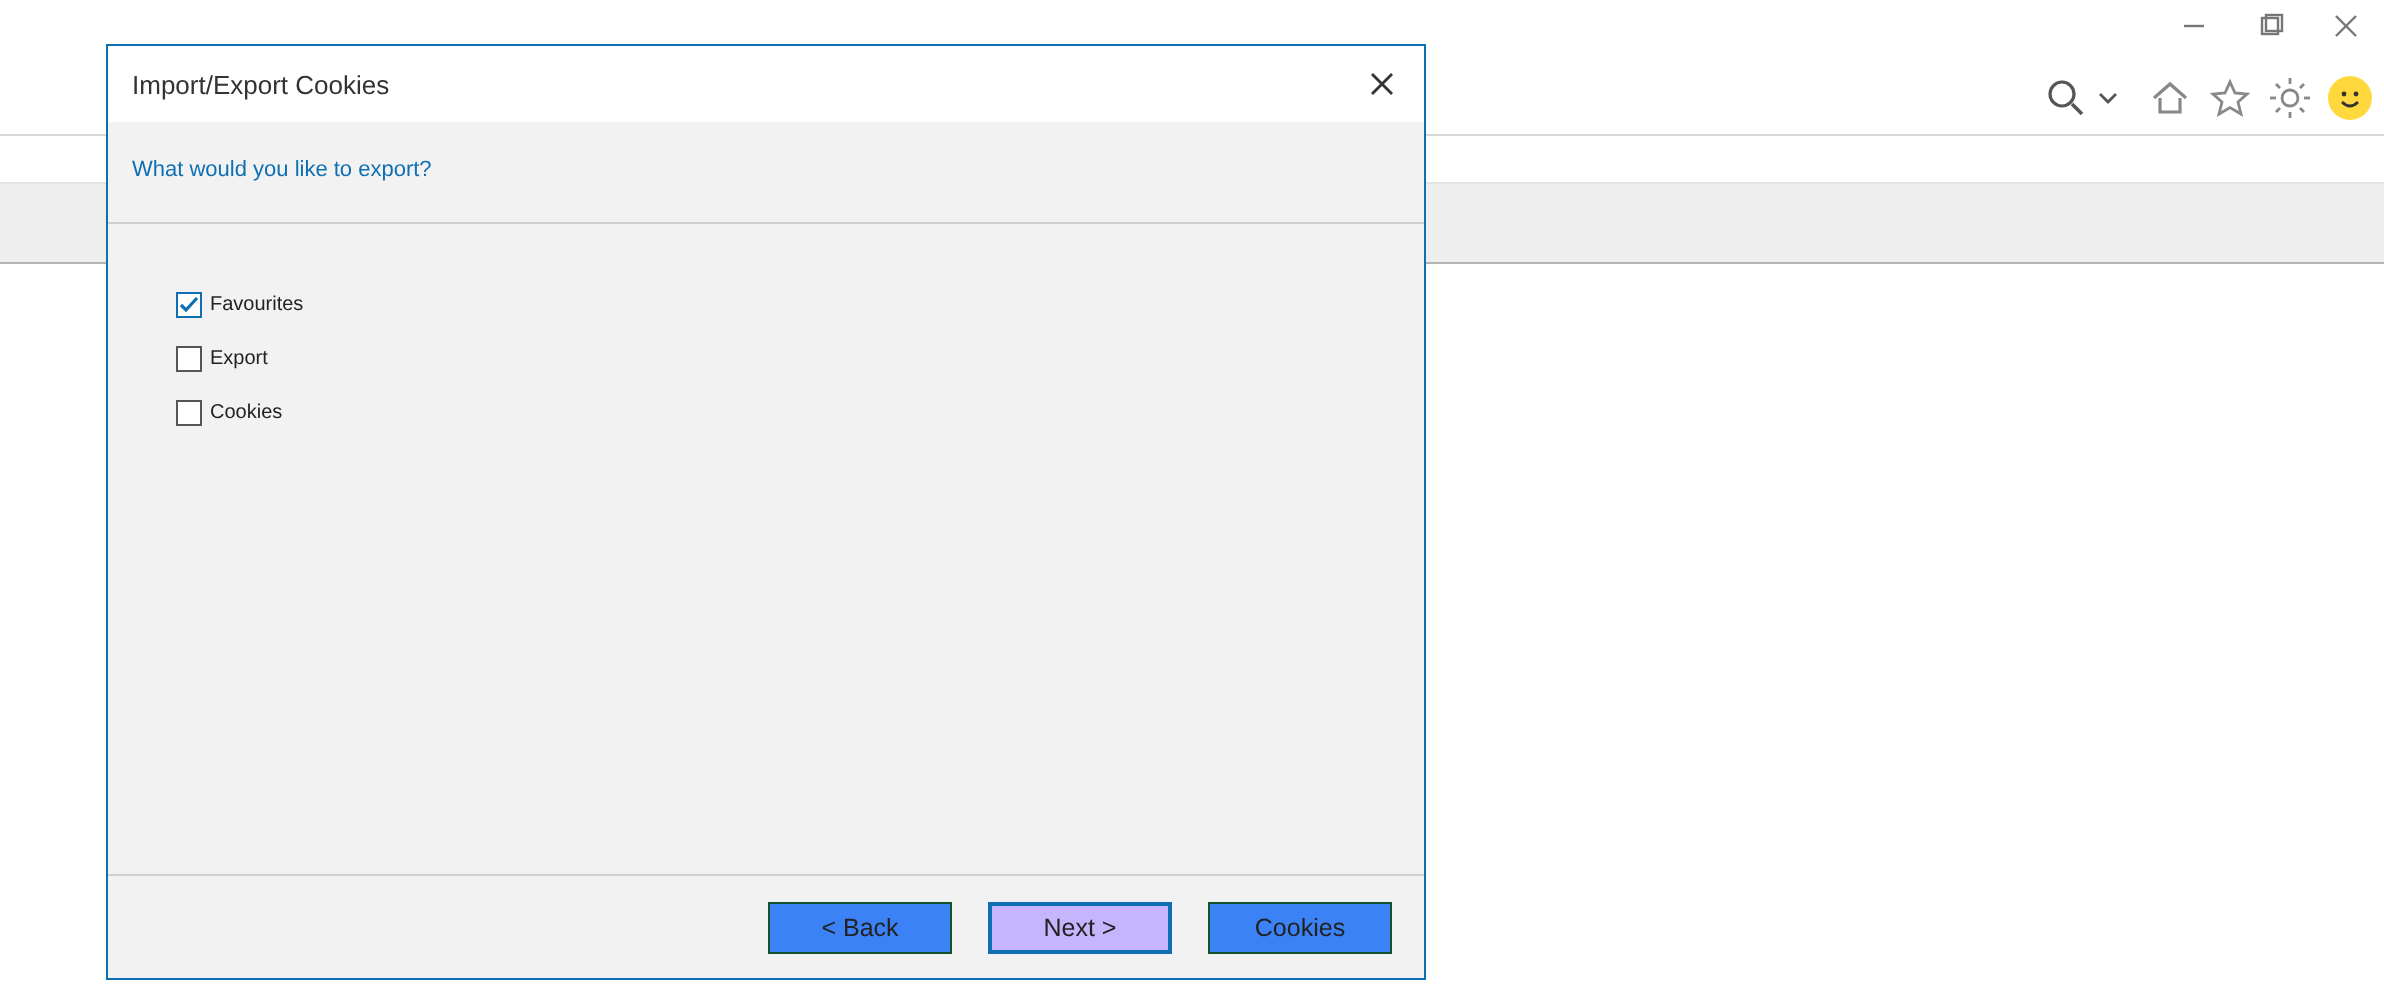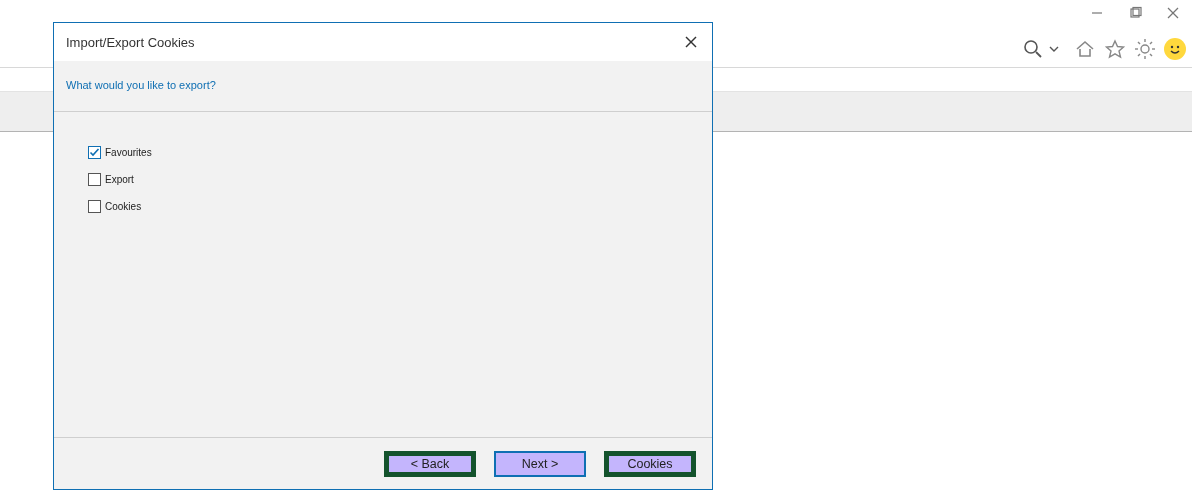--- a/index.html
+++ b/index.html
@@ -108,22 +108,22 @@
   .checkbox svg { width:11px; height:11px; }
   .dlg-footer {
     height:52px;
     border-top:1px solid #cfcfcf;
     display:flex; align-items:center; justify-content:flex-end;
     gap:18px;
     padding-right:16px;
   }
   .btn {
     min-width:92px; height:26px;
-    background:#c4b5fd;
-    border:5px solid #14532d;
+    background:#3b82f6;
+    border:1px solid #14532d;
     font-size:12.5px;
     color:#222;
     display:flex; align-items:center; justify-content:center;
     cursor:pointer;
   }
   .btn.default {
     border:2px solid #0f6fb3;
     background:#c4b5fd;
   }
   .smiley {

